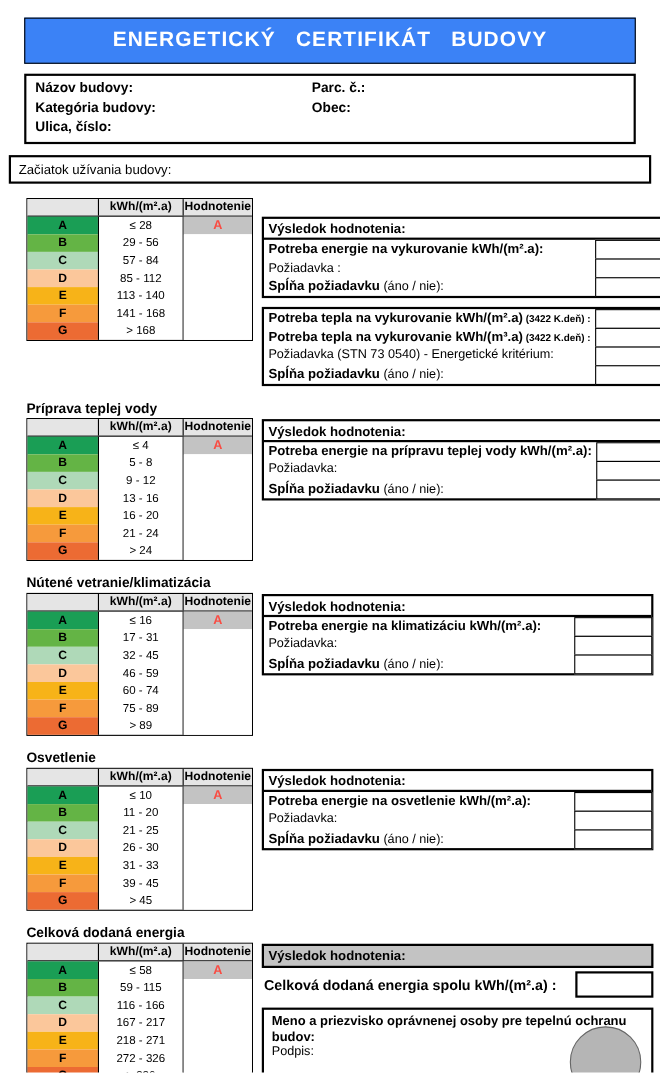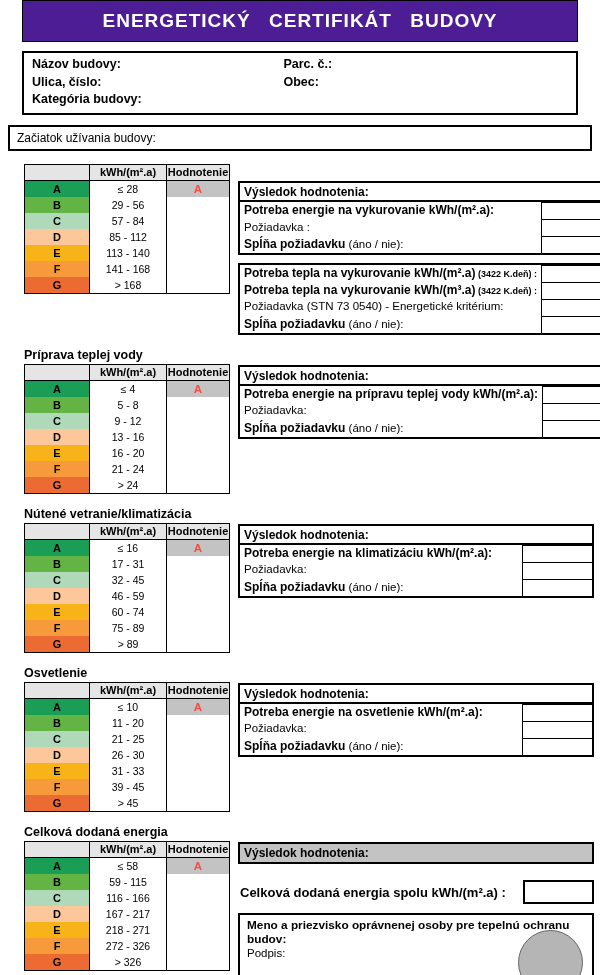--- a/index.html
+++ b/index.html
@@ -4,22 +4,22 @@
 <style>
   * { box-sizing: border-box; }
   html,body { margin:0; padding:0; }
   body {
     width:600px; height:975px; overflow:hidden;
     background:#ffffff; color:#000;
     font-family:"Liberation Sans", sans-serif;
   }
   
   .title-bar {
-    margin:0 22px 0; height:42px; line-height:40px;
-    background:#4c1d95; border:1px solid #000;
+    margin:16px 22px 0; height:42px; line-height:40px;
+    background:#3b82f6; border:1px solid #000;
     color:#fff; text-align:center; font-weight:bold;
     font-size:19px; letter-spacing:1px; word-spacing:12px;
   }
   
   .header-box {
     margin:9px 22px 0; border:2px solid #000;
     padding:3px 8px 4px; position:relative;
     font-weight:bold; font-size:12.5px;
   }
   .header-box .hrow { line-height:17.5px; }
@@ -60,21 +60,21 @@
   .rlabel { flex:1; padding:1px 4px 0; font-size:11.5px; white-space:nowrap; }
   .rlabel .b { font-weight:bold; font-size:12px;text-align:right; }
   .rlabel .sm { font-weight:bold; font-size:9px; }
   .ibox { width:71px; flex:none; border:1px solid #000; background:#fff; margin:0 -1px -1px 0; }
   .plain-box { border:2px solid #000; margin-top:8px; background:#fff; }
   
   .gray-header {
     border:2px solid #000; background:#C3C3C3;
     font-weight:bold; font-size:12px; padding:2px 4px;
   }
-  .total-row { display:flex; margin-top:16px; }
+  .total-row { display:flex; margin-top:3px; }
   .total-label { flex:1; font-weight:bold; font-size:13px; padding:5px 0 0 2px; }
   .total-ibox { width:71px; height:24px; flex:none; border:2px solid #000; }
   .signer-box {
     border:2px solid #000; margin-top:9px; position:relative;
     padding:3px 7px 4px; font-size:11.5px; height:97px;
   }
   .signer-title { font-weight:bold; font-size:11.8px; line-height:14px; }
   .srow { line-height:14px; }
   .srow.gap { height:13px; }
   .stamp-circle {
@@ -82,22 +82,22 @@
     border-radius:50%; background:#b5b5b5; border:1px solid #666;
   }
 </style>
 </head>
 <body>
 
 <div class="title-bar">ENERGETICKÝ CERTIFIKÁT BUDOVY</div>
 
 <div class="header-box">
   <div class="hrow">Názov budovy:</div>
+  <div class="hrow">Kategória budovy:</div>
   <div class="hrow">Ulica, číslo:</div>
-  <div class="hrow">Kategória budovy:</div>
   <div class="header-right">
     <div class="hrow">Parc. č.:</div>
     <div class="hrow">Obec:</div>
   </div>
 </div>
 
 <div class="usage-box">
   <span>Začiatok užívania budovy:</span>
 </div>
 

